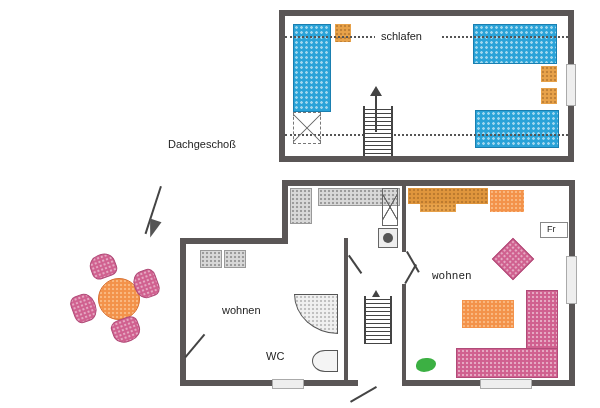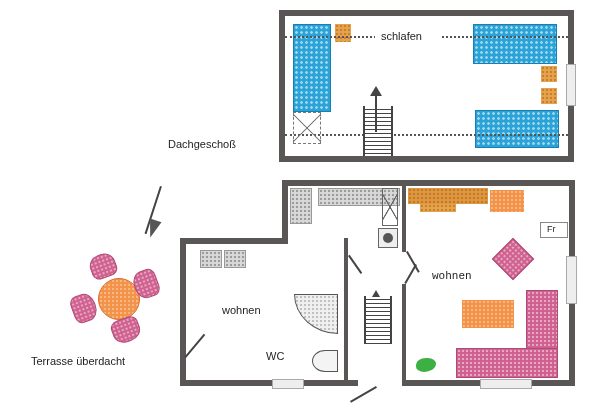--- a/index.html
+++ b/index.html
@@ -70,21 +70,20 @@
     <div class="abs" style="left:-3px;top:34px;width:0;height:0;border-left:6px solid transparent;border-right:6px solid transparent;border-top:18px solid #555;transform:rotate(18deg);"></div>
   </div>
 
   <div class="abs" style="left:70px;top:248px;width:100px;height:100px;">
     <div class="orange" style="left:28px;top:30px;width:40px;height:40px;border-radius:50%;border:1px solid #d87030;"></div>
     <div class="pink" style="left:20px;top:6px;width:24px;height:22px;border-radius:45% 45% 30% 30%;transform:rotate(-20deg);"></div>
     <div class="pink" style="left:64px;top:22px;width:22px;height:26px;border-radius:45% 30% 30% 45%;transform:rotate(-20deg);"></div>
     <div class="pink" style="left:2px;top:46px;width:22px;height:26px;border-radius:30% 45% 45% 30%;transform:rotate(-20deg);"></div>
     <div class="pink" style="left:42px;top:70px;width:26px;height:22px;border-radius:30% 30% 45% 45%;transform:rotate(-20deg);"></div>
   </div>
-  <span class="label" style="left:31px;top:355px;">Terrasse überdacht</span>
 
   <div class="abs" style="left:180px;top:180px;width:395px;height:210px;">
 
     <div class="wall" style="left:102px;top:0;width:293px;height:6px;"></div>
     <div class="wall" style="left:102px;top:0;width:6px;height:62px;"></div>
     <div class="wall" style="left:0;top:58px;width:108px;height:6px;"></div>
     <div class="wall" style="left:0;top:58px;width:6px;height:146px;"></div>
     <div class="wall" style="left:0;top:200px;width:178px;height:6px;"></div>
     <div class="wall" style="left:222px;top:200px;width:173px;height:6px;"></div>
     <div class="wall" style="left:389px;top:0;width:6px;height:206px;"></div>

